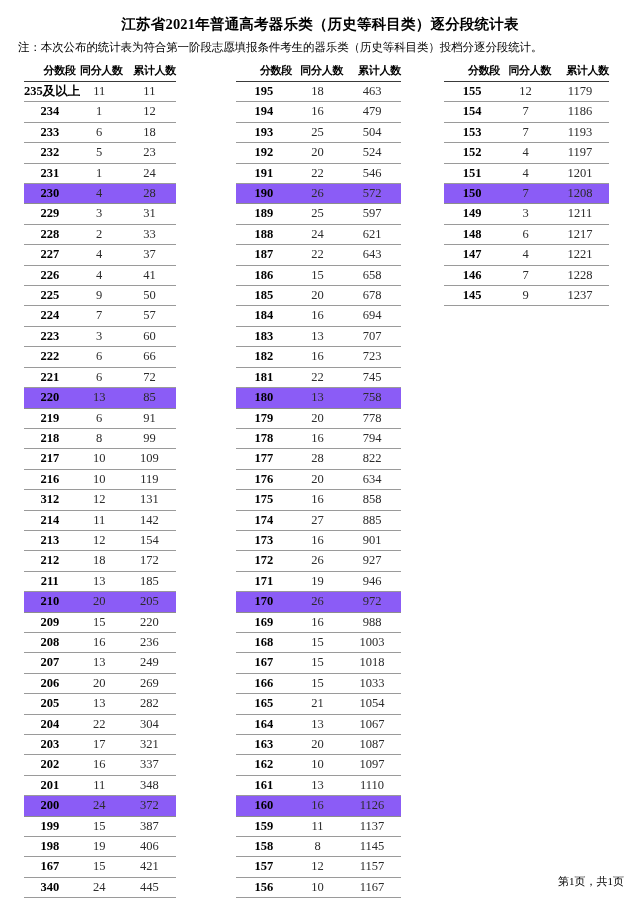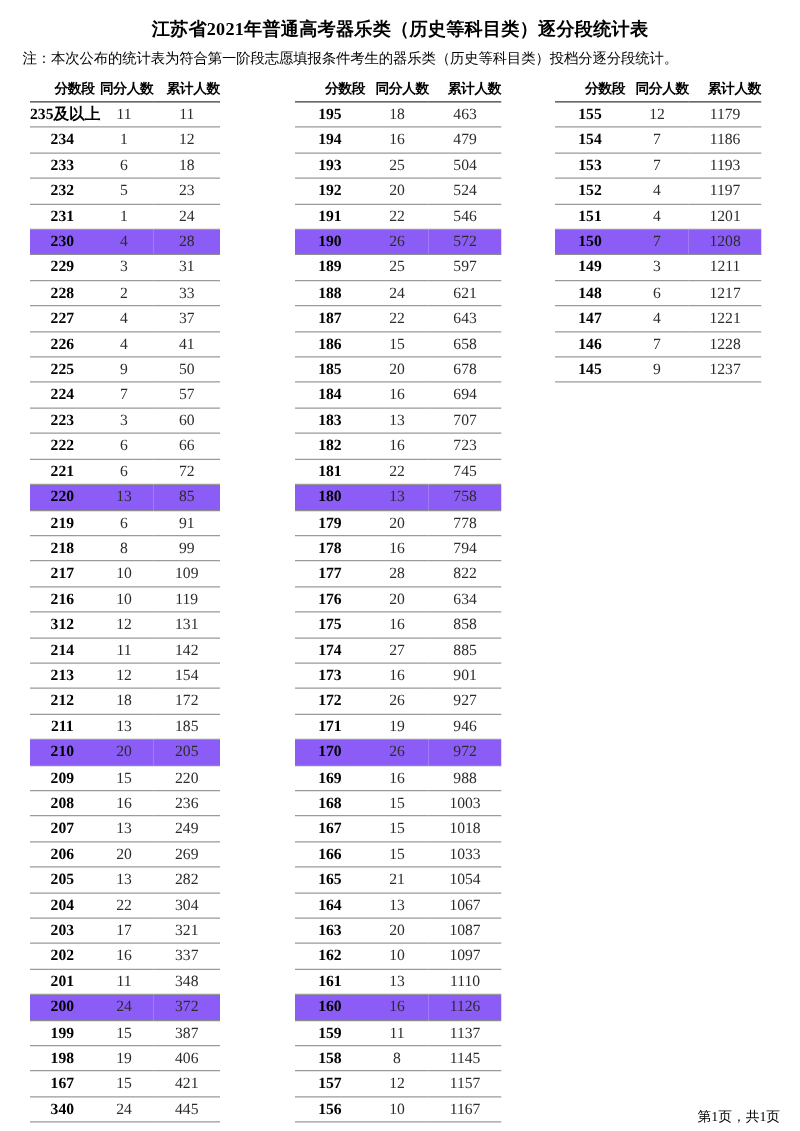--- a/index.html
+++ b/index.html
@@ -95,21 +95,21 @@
   }
   tr.data-row.first-row td { border-top: none; }
 
   col.w-score { width: 34%; }
   col.w-count { width: 31%; }
   col.w-cum   { width: 35%; }
 
   .footer {
     position: absolute;
     right: 16px;
-    bottom: 4px;
+    bottom: 16px;
     font-size: 11px;
     white-space: nowrap;
   }
 </style>
 </head>
 <body>
 
 <div class="page">
 
   <div class="title">江苏省2021年普通高考器乐类（历史等科目类）逐分段统计表</div>

